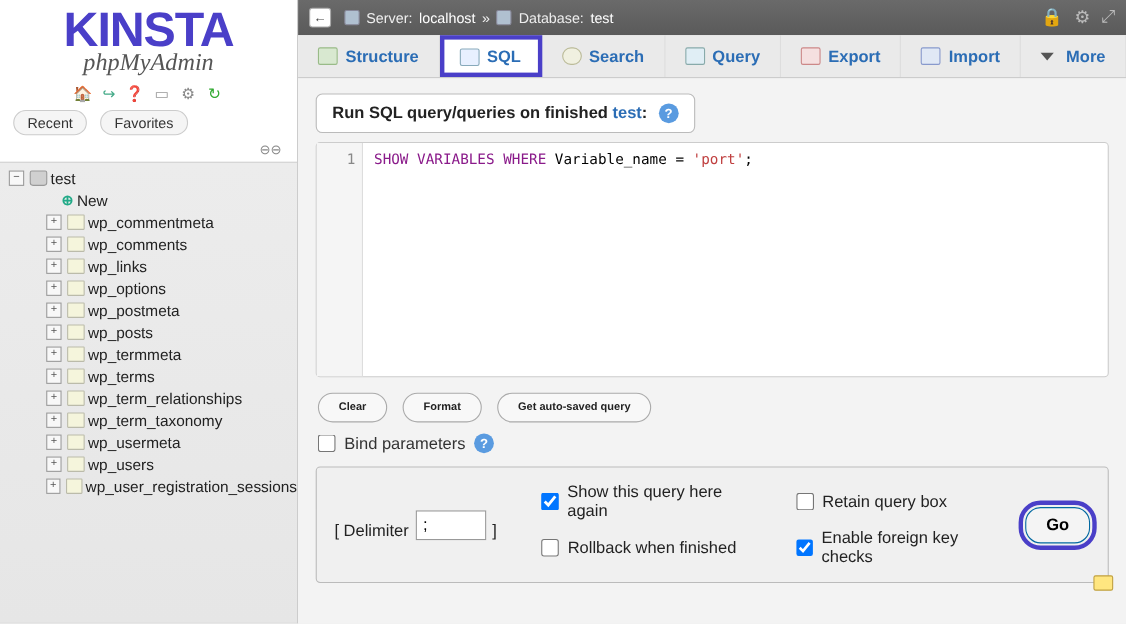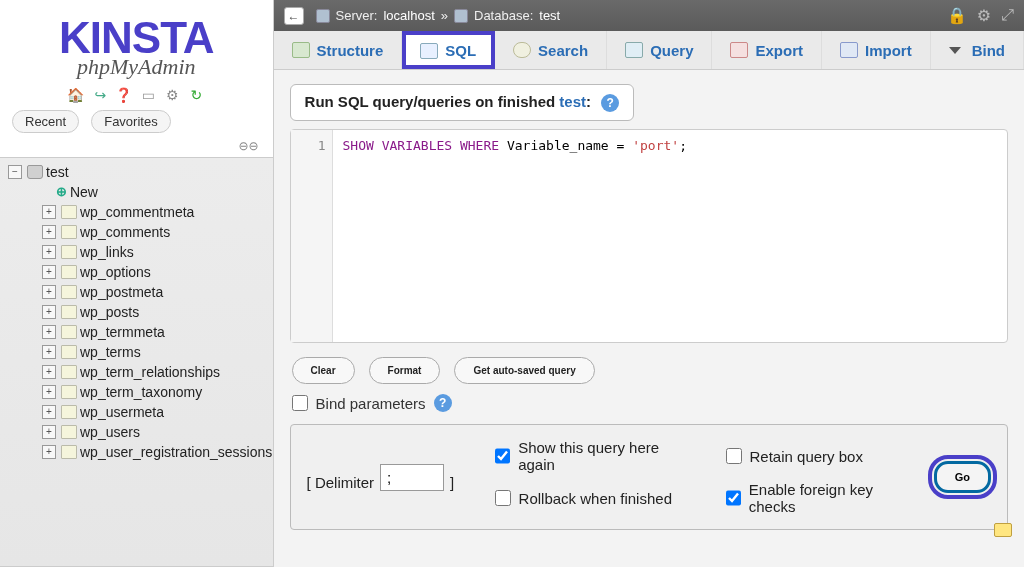--- a/index.html
+++ b/index.html
@@ -1,19 +1,19 @@
 <!DOCTYPE html>
 <html><head>
 <meta charset="utf-8">
 <style>
 * { box-sizing: border-box; margin: 0; padding: 0; }
 body { font-family: -apple-system, BlinkMacSystemFont, "Segoe UI", sans-serif; font-size: 13px; background: #f0f0f0; width: 1024px; height: 567px; overflow: hidden; position: relative; }
 .layout { display: flex; height: 100%; }
 .sidebar { width: 283px; background: #fff; border-right: 1px solid #ccc; display: flex; flex-direction: column; overflow: hidden; }
-.logo-area { text-align: center; padding: 18px 0 2px; }
+.logo-area { text-align: center; padding: 8px 0 2px; }
 .kinsta-logo { font-family: Arial, sans-serif; font-size: 44px; font-weight: 900; color: #4a3fc8; letter-spacing: -1px; line-height: 0.9; }
 .pma-logo { font-family: Georgia, serif; font-style: italic; font-size: 22px; color: #555; margin-top: -4px; }
 .tool-icons { display: flex; justify-content: center; gap: 6px; padding: 4px 0 6px; }
 .tool-icons span { width: 18px; height: 18px; display: inline-flex; align-items: center; justify-content: center; font-size: 14px; cursor: pointer; }
 .side-tabs { display: flex; gap: 12px; padding: 0 12px 6px; }
 .side-tab { background: #f5f5f5; border: 1px solid #ccc; border-radius: 12px; padding: 3px 12px; font-size: 13px; cursor: pointer; color: #333; }
 .link-icon { text-align: right; padding: 0 14px 4px; color: #888; font-size: 12px; }
 .tree { padding: 4px 0 4px 8px; background: linear-gradient(#ececec, #e6e6e6); border-top: 1px solid #ccc; border-bottom: 1px solid #ccc; overflow-y: auto; flex: 1; }
 .tree-item { display: flex; align-items: center; gap: 3px; padding: 2px 0; font-size: 14px; color: #222; cursor: pointer; }
 .tree-item.child { padding-left: 34px; }
@@ -53,21 +53,21 @@
 .btn { background: #f8f8f8; border: 1px solid #aaa; border-radius: 16px; padding: 7px 18px; font-size: 10px; font-weight: 600; cursor: pointer; color:#222; }
 .bind-row { display:flex; align-items:center; gap:8px; padding: 0 2px 12px; font-size: 15px; color:#333; }
 .bind-row input[type=checkbox] { width:16px; height:16px; }
 .bind-row .help { display:inline-flex; width:18px; height:18px; border-radius:9px; background:#5a9be0; color:#fff; align-items:center; justify-content:center; font-size:12px; font-weight:bold; cursor:pointer; }
 .bottom-box { border:1px solid #bbb; border-radius:4px; background:#f0f0f0; padding: 14px 16px; display:grid; grid-template-columns: 170px 1fr auto; gap: 10px 18px; align-items:center; font-size:15px; color:#222; }
 .delim-wrap { display:flex; align-items:flex-end; gap:6px; }
 .delim-wrap input[type=text] { width:64px; padding:4px 6px; border:1px solid #999; font-size:15px; }
 .chk-grid { display:grid; grid-template-columns: auto auto; gap: 8px 30px; }
 .chk-cell { display:flex; align-items:center; gap:8px; }
 .chk-cell input { width:16px; height:16px; }
-.go-btn { background:#f4f4f4; border:3px solid #0369a1; border-radius:14px; padding: 7px 18px; font-size:11px; font-weight:600; cursor:pointer; outline: 4px solid #4a3fc8; outline-offset: 2px; }
+.go-btn { background:#f4f4f4; border:1px solid #0369a1; border-radius:14px; padding: 7px 18px; font-size:15px; font-weight:600; cursor:pointer; outline: 4px solid #4a3fc8; outline-offset: 2px; }
 .corner-icon { position:absolute; right:12px; bottom:30px; width:18px; height:14px; background:#ffe680; border:1px solid #c0a040; border-radius:2px; }
 </style>
 </head>
 <body>
 
 <div class="layout">
   <aside class="sidebar">
     <div class="logo-area">
       <div class="kinsta-logo">KINSTA</div>
       <div class="pma-logo">phpMyAdmin</div>
@@ -202,21 +202,21 @@
       <div class="tab">
           <span class="tab-icon export"></span>
           <span>Export</span>
         </div>
       <div class="tab">
           <span class="tab-icon import"></span>
           <span>Import</span>
         </div>
       <div class="tab">
           <span class="tri"></span>
-          <span>Bind</span>
+          <span>More</span>
         </div>
     </div>
 
     <div class="panel">
       <div>
         <span class="panel-title">
           <span>Run SQL query/queries on finished </span><span class="dblink">test</span><span>:</span>
           <span class="help">?</span>
         </span>
       </div>

